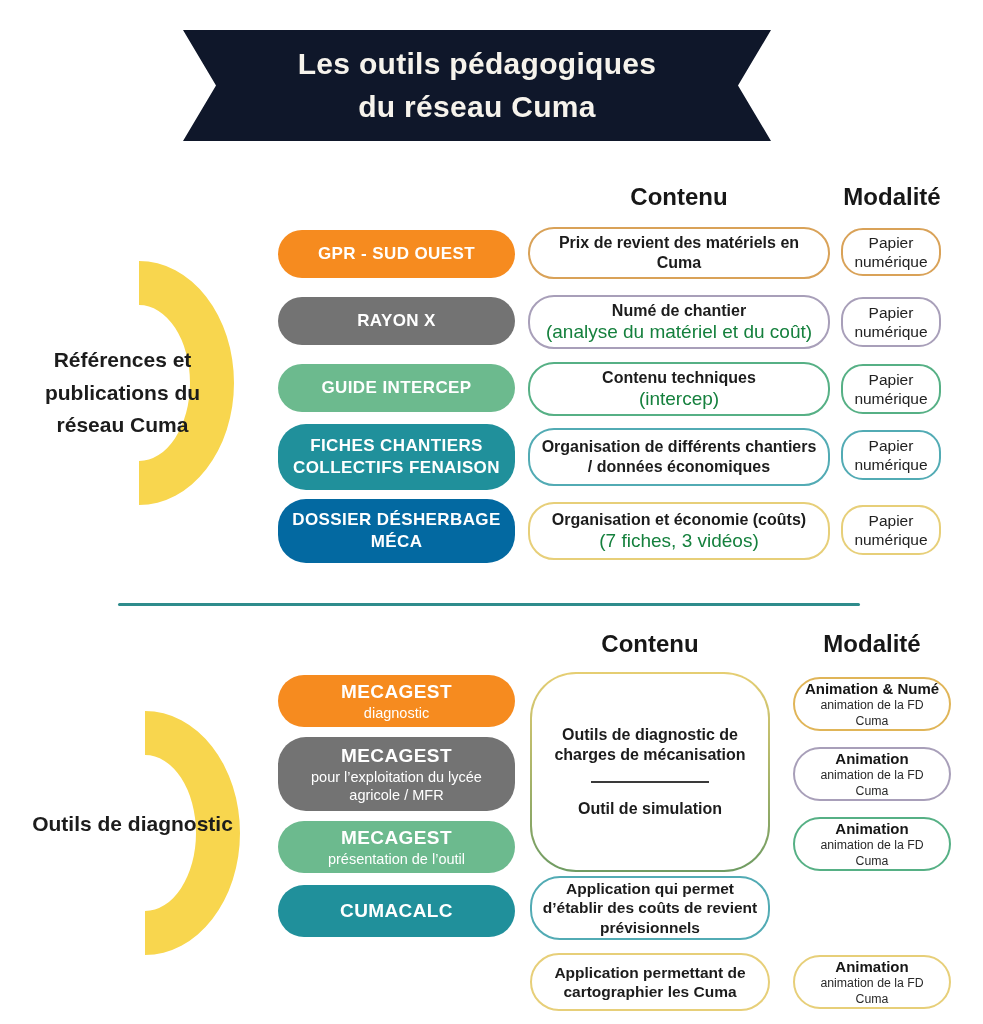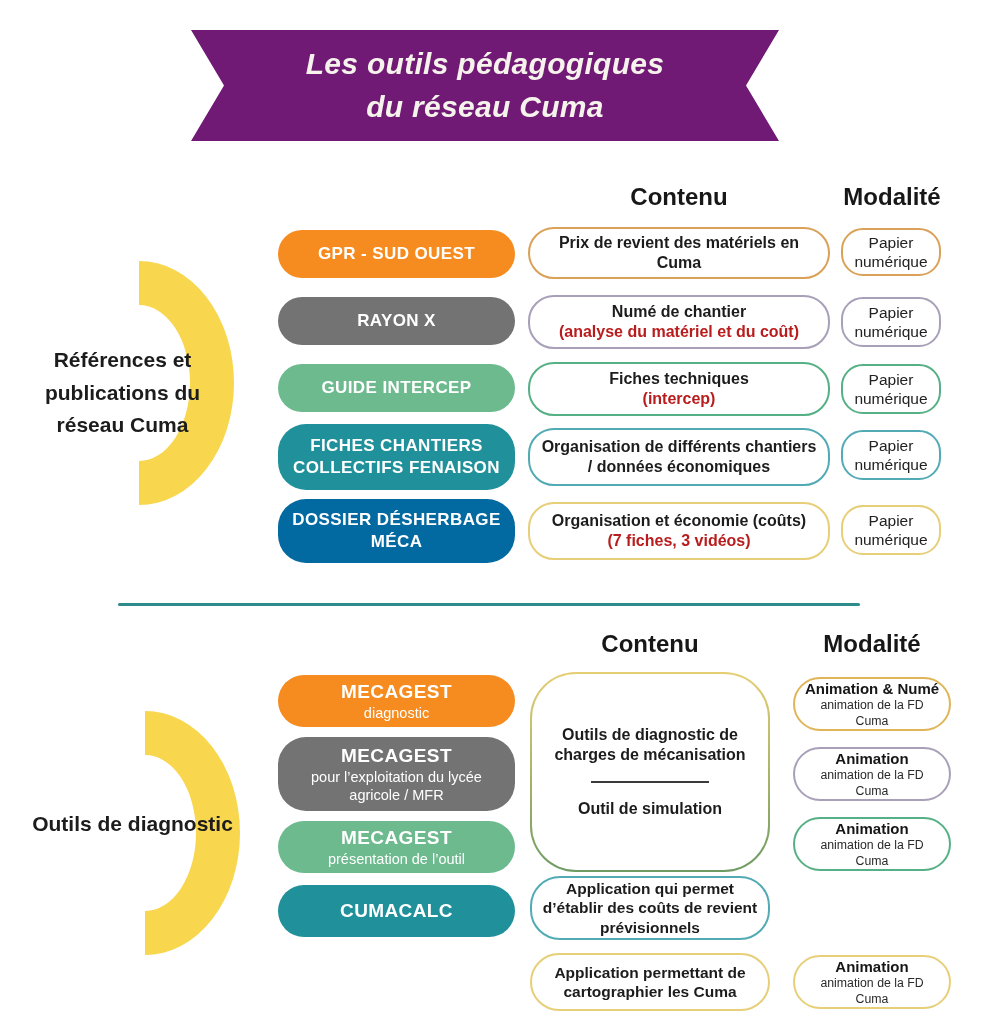--- a/index.html
+++ b/index.html
@@ -4,23 +4,23 @@
 <style>
   html,body{margin:0;padding:0;background:#fff;}
   .page{
     position:relative;width:983px;height:1024px;background:#ffffff;overflow:hidden;
     font-family:"Liberation Sans",sans-serif;color:#1f1f1f;
   }
   .abs{position:absolute;}
 
   
   .banner{
-    left:191px;top:30px;width:588px;height:111px;background:#701a75;
+    left:183px;top:30px;width:588px;height:111px;background:#0f172a;
     clip-path:polygon(0 0,100% 0,calc(100% - 33px) 50%,100% 100%,0 100%,33px 50%);
-    display:flex;align-items:center;justify-content:center;font-style:italic;
+    display:flex;align-items:center;justify-content:center;
   }
   .banner-title{
     color:#f6f3ec;font-size:30px;font-weight:800;text-align:center;line-height:1.42;
     letter-spacing:.3px;
   }
 
   
   .col-header{font-size:24px;font-weight:800;text-align:center;color:#171717;}
 
   
@@ -45,21 +45,21 @@
   .bg-teal{background:#20909b;}
   .bg-amber{background:#0369a1;}
 
   
   .outline{
     background:#fff;border:2px solid #ccc;border-radius:26px;box-sizing:border-box;
     display:flex;flex-direction:column;align-items:center;justify-content:center;
     text-align:center;padding:2px 8px;
   }
   .ct-main{font-size:16px;font-weight:800;line-height:1.25;color:#1c1c1c;}
-  .ct-sub{font-size:16px;font-weight:700;line-height:1.2;color:#b91c1c;}
+  .ct-sub{font-size:19px;font-weight:400;line-height:1.2;color:#15803d;}
   .md-plain{font-size:15.5px;font-weight:400;line-height:1.25;color:#222;}
   .md-main{font-size:15px;font-weight:800;line-height:1.3;color:#161616;}
   .md-sub{font-size:12.3px;font-weight:400;line-height:1.25;color:#2a2a2a;}
   .nowrap{white-space:nowrap;}
   .bd-orange{border-color:#d9a258;}
   .bd-purple{border-color:#a89fb9;}
   .bd-green{border-color:#56b085;}
   .bd-teal{border-color:#52abb4;}
   .bd-yellow{border-color:#e7cf79;}
   .bd-gold{border-color:#e0b558;}
@@ -114,21 +114,21 @@
     <div class="ct-sub">(analyse du matériel et du coût)</div>
   </div>
   <div class="abs outline bd-purple" style="left:841px;top:297px;width:100px;height:50px;border-radius:22px;">
     <div class="md-plain">Papier numérique</div>
   </div>
 
   <div class="abs pill bg-green" style="left:278px;top:364px;width:237px;height:48px;">
     <div class="pill-main">GUIDE INTERCEP</div>
   </div>
   <div class="abs outline bd-green" style="left:528px;top:362px;width:302px;height:54px;">
-    <div class="ct-main">Fiches techniques</div>
+    <div class="ct-main">Contenu techniques</div>
     <div class="ct-sub">(intercep)</div>
   </div>
   <div class="abs outline bd-green" style="left:841px;top:364px;width:100px;height:50px;border-radius:22px;">
     <div class="md-plain">Papier numérique</div>
   </div>
 
   <div class="abs pill bg-teal" style="left:278px;top:424px;width:237px;height:66px;">
     <div class="pill-main">FICHES CHANTIERS COLLECTIFS FENAISON</div>
   </div>
   <div class="abs outline bd-teal" style="left:528px;top:428px;width:302px;height:58px;">

